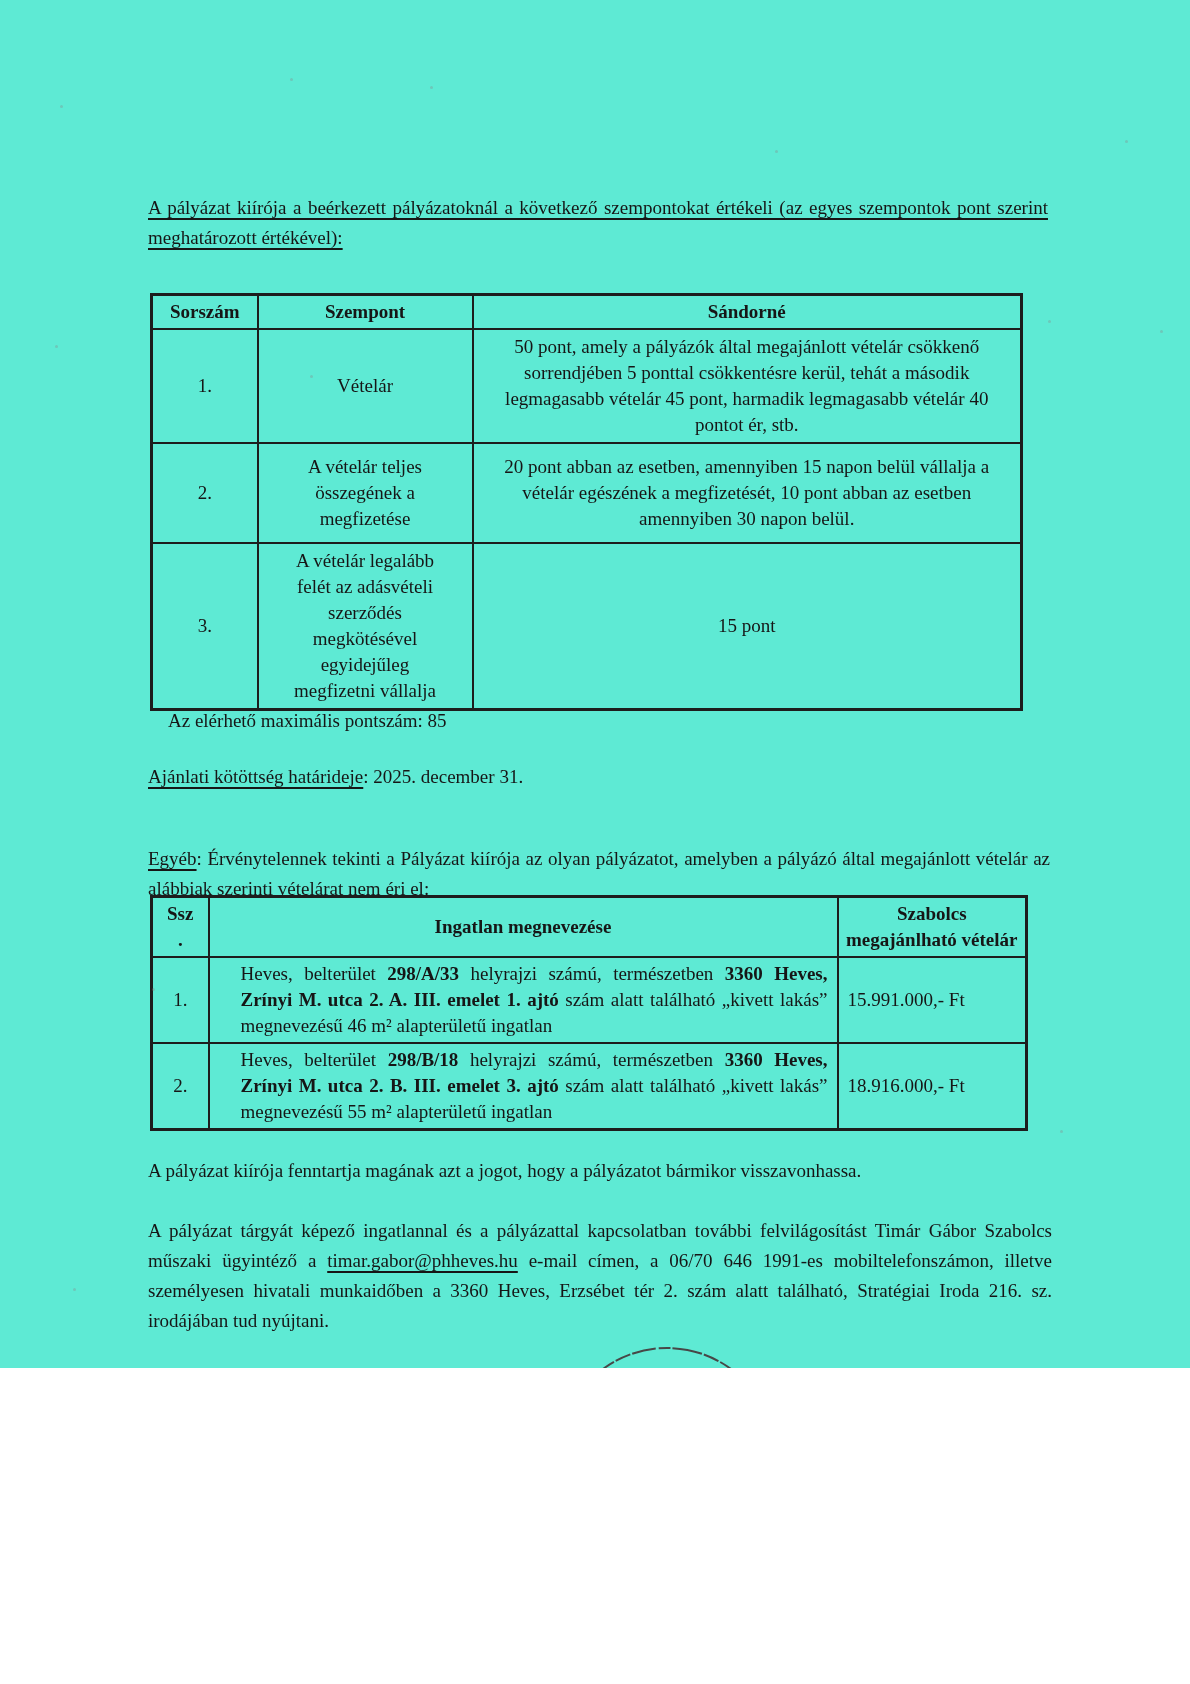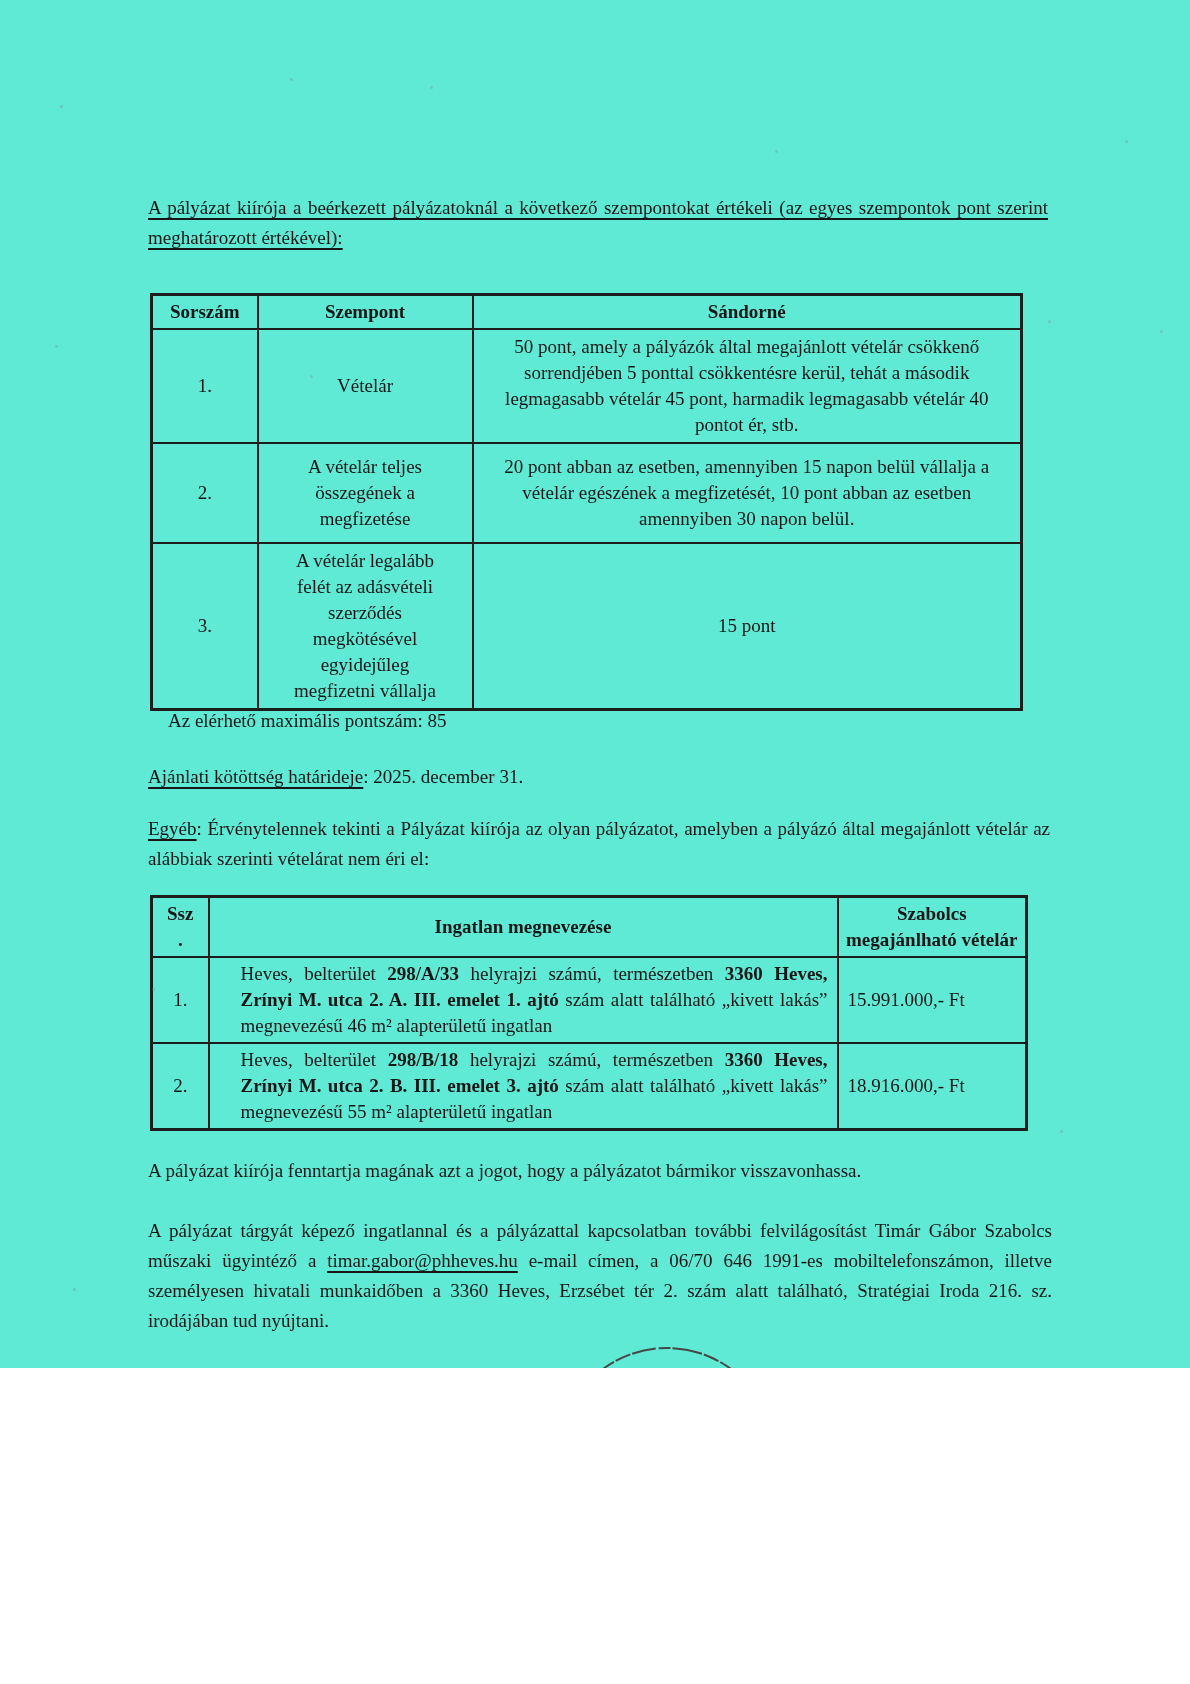--- a/index.html
+++ b/index.html
@@ -61,21 +61,21 @@
         <td>A vételár legalább felét az adásvételi szerződés megkötésével egyidejűleg megfizetni vállalja</td>
         <td>15 pont</td>
       </tr>
     </tbody>
   </table>
 
   <p class="blk" style="top:706px;left:148px;width:900px;margin-left:20px;">Az elérhető maximális pontszám: 85</p>
 
   <p class="blk" style="top:762px;left:148px;width:900px;"><span class="u">Ajánlati kötöttség határideje</span><span>: 2025. december 31.</span></p>
 
-  <p class="blk just" style="top:814px;left:148px;width:902px;"><span class="u">Egyéb</span><span>: Érvénytelennek tekinti a Pályázat kiírója az olyan pályázatot, amelyben a pályázó által megajánlott vételár az alábbiak szerinti vételárat nem éri el:</span></p>
+  <p class="blk just" style="top:844px;left:148px;width:902px;"><span class="u">Egyéb</span><span>: Érvénytelennek tekinti a Pályázat kiírója az olyan pályázatot, amelyben a pályázó által megajánlott vételár az alábbiak szerinti vételárat nem éri el:</span></p>
 
   <table class="t t2" style="top:895px;left:150px;width:878px;">
     <colgroup>
         <col style="width:57px">
         <col style="width:629px">
         <col>
       </colgroup>
     <tbody>
       <tr>
         <th>

